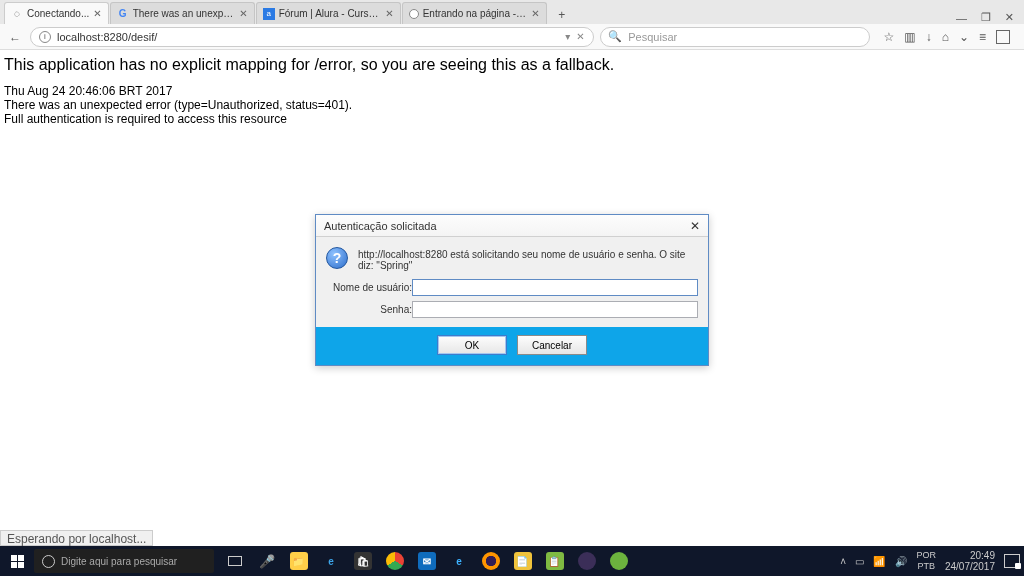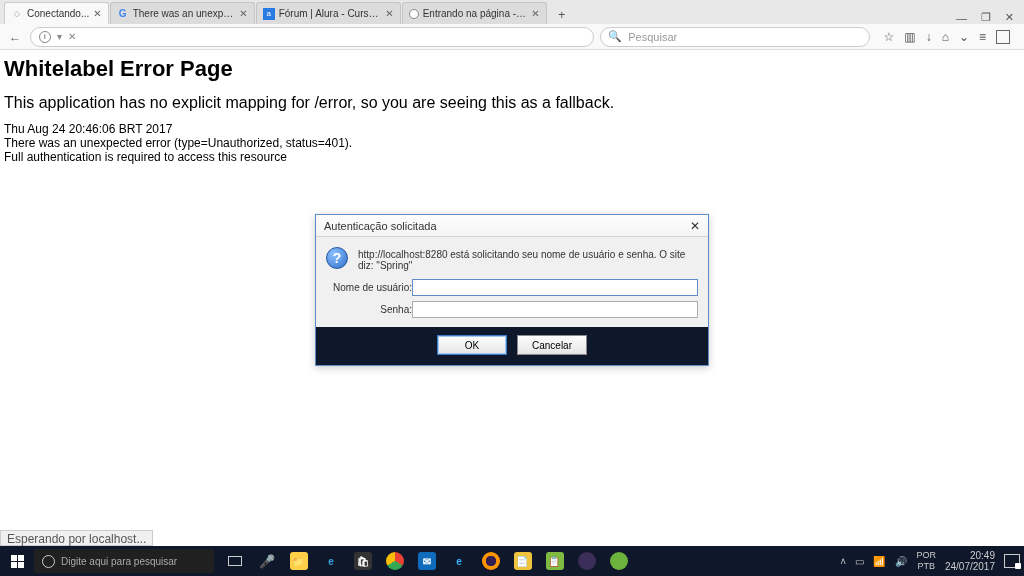--- a/index.html
+++ b/index.html
@@ -39,21 +39,21 @@
     .dialog-title { height: 22px; background: linear-gradient(#fdfdfd,#f4f4f4); border-bottom: 1px solid #d0d0d0; display: flex; align-items: center; padding: 0 8px; color: #333; }
     .dialog-title .x { margin-left: auto; font-size: 12px; color: #333; cursor: pointer; }
     .dialog-body { padding: 10px 10px 4px 10px; background: #f0f0f0; }
     .dialog-msg { display: flex; gap: 10px; align-items: flex-start; margin-bottom: 8px; }
     .q-icon { width: 22px; height: 22px; border-radius: 50%; background: radial-gradient(circle at 35% 30%, #8fc2ff, #2d6ecb); color: #fff; display: flex; align-items: center; justify-content: center; font-weight: bold; font-size: 14px; border: 1px solid #2257a0; flex-shrink: 0; }
     .dialog-msg .txt { font-size: 10px; color: #333; padding-top: 2px; }
     .form-row { display: flex; align-items: center; margin-bottom: 5px; }
     .form-row label { width: 86px; text-align: right; font-size: 10px; color: #333; }
     .form-row input { flex: 1; height: 17px; border: 1px solid #7a9ccb; font-size: 10px; padding: 0 3px; outline: 1px solid #5f8bc4; outline-offset: -1px; }
     .form-row input.pw { outline: none; border: 1px solid #abadb3; }
-    .dialog-buttons { display: flex; justify-content: center; gap: 10px; padding: 8px 0 10px 0; background: #0f172a; }
+    .dialog-buttons { display: flex; justify-content: center; gap: 10px; padding: 8px 0 10px 0; background: #0ea5e9; }
     .dialog-buttons button { width: 70px; height: 20px; font-size: 10px; border: 1px solid #8a8a8a; background: linear-gradient(#fdfdfd,#e6e6e6); cursor: pointer; }
     .dialog-buttons button.primary { border: 1px solid #3d7bcc; box-shadow: inset 0 0 0 1px #a3c7f0; }
 
     
     .statusbar { position: absolute; left: 0; bottom: 30px; height: 16px; background: #f0f0f0; border: 1px solid #ccc; font-size: 12px; color: #555; padding: 1px 6px; }
 
     
     .taskbar { position: absolute; left: 0; right: 0; bottom: 0; height: 30px; background: #0f172a; display: flex; align-items: center; color: #fff; font-size: 10px; }
     .start { width: 34px; height: 30px; display: flex; align-items: center; justify-content: center; }
     .win-logo { width: 13px; height: 13px; display: grid; grid-template-columns: 1fr 1fr; grid-template-rows: 1fr 1fr; gap: 1px; }
@@ -98,40 +98,40 @@
     <span>—</span>
     <span>❐</span>
     <span>✕</span>
   </div>
 </div>
 
 <div class="toolbar">
   <div class="nav-btn">←</div>
   <div class="url-wrap">
     <span class="info-icon">i</span>
+    <span class="url-text">localhost:8280/desif/</span>
     <span class="url-icons">▾</span>
     <span class="url-icons">✕</span>
   </div>
   <div class="search-wrap">
     <span>🔍</span>
     <span>Pesquisar</span>
   </div>
   <div class="toolbar-icons">
     <span>☆</span>
     <span>▥</span>
     <span>↓</span>
     <span>⌂</span>
     <span>⌄</span>
     <span>≡</span>
     <span class="ticon"></span>
   </div>
 </div>
 
 <div class="page">
-  <h1>Whitelabel Error Page</h1>
   <p>This application has no explicit mapping for /error, so you are seeing this as a fallback.</p>
   <div class="line">Thu Aug 24 20:46:06 BRT 2017</div>
   <div class="line">There was an unexpected error (type=Unauthorized, status=401).</div>
   <div class="line">Full authentication is required to access this resource</div>
 </div>
 
 <div class="dialog">
   <div class="dialog-title">
     <span>Autenticação solicitada</span>
     <span class="x">✕</span>

